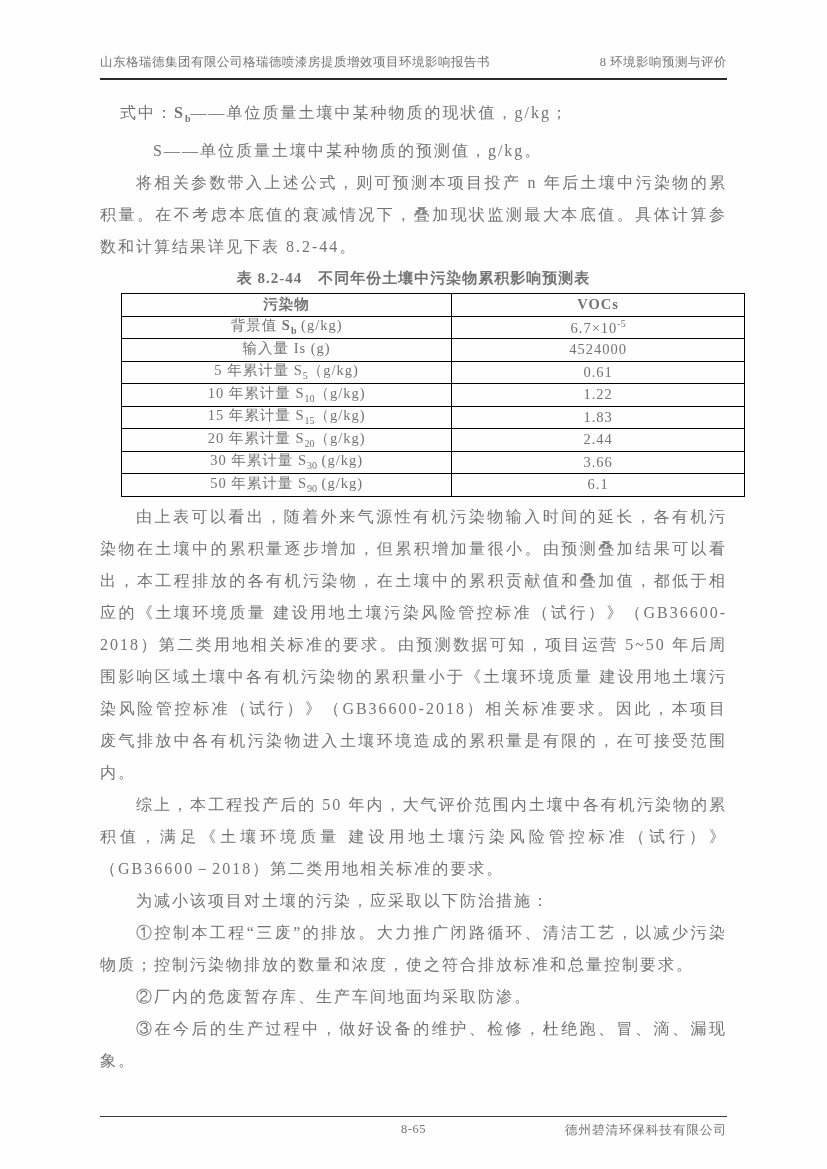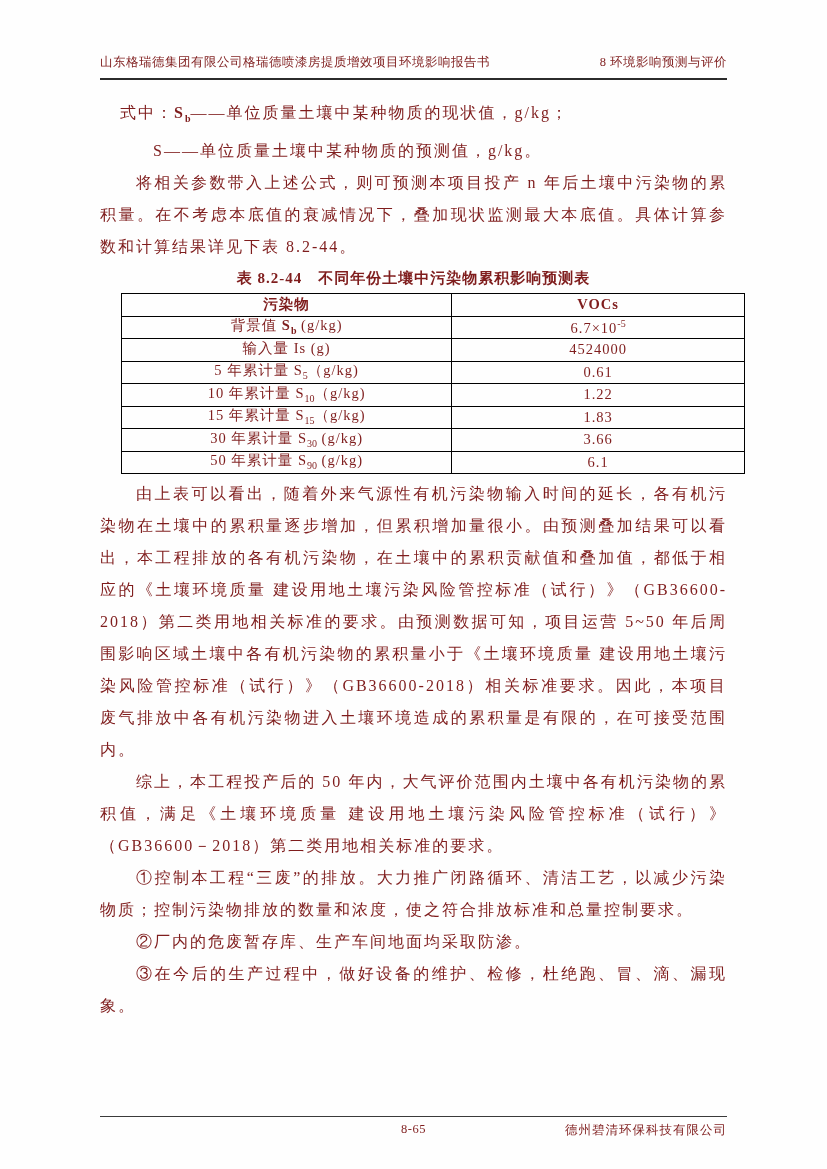--- a/index.html
+++ b/index.html
@@ -1,18 +1,18 @@
 <!DOCTYPE html>
 <html><head>
 <meta charset="utf-8">
 <style>
   html,body { margin:0; padding:0; background:#e8e8e8; }
   .page {
     position:relative; width:827px; height:1169px; background:#fefefe;
-    font-family:"Liberation Serif","DejaVu Serif",serif; color:#7f1d1d;
+    font-family:"Liberation Serif","DejaVu Serif",serif; color:#737373;
     overflow:hidden; margin:0 auto;
   }
   .header {
     position:absolute; left:100px; right:100px; top:52px; height:26px;
     border-bottom:2px solid #2b2b2b;
     display:flex; justify-content:space-between; align-items:flex-start;
     font-size:12.5px; letter-spacing:0.5px; line-height:20px;
   }
   .content {
     position:absolute; left:100px; top:97px; width:627px;
@@ -93,35 +93,40 @@
       </tr>
       <tr>
         <td><span>10 年累计量 </span><span>S</span><sub>10</sub><span>（g/kg)</span></td>
         <td><span>1.22</span></td>
       </tr>
       <tr>
         <td><span>15 年累计量 </span><span>S</span><sub>15</sub><span>（g/kg)</span></td>
         <td><span>1.83</span></td>
       </tr>
       <tr>
+        <td><span>20 年累计量 </span><span>S</span><sub>20</sub><span>（g/kg)</span></td>
+        <td><span>2.44</span></td>
+      </tr>
+      <tr>
         <td><span>30 年累计量 </span><span>S</span><sub>30</sub><span> (g/kg)</span></td>
         <td><span>3.66</span></td>
       </tr>
       <tr>
         <td><span>50 年累计量 </span><span>S</span><sub>90</sub><span> (g/kg)</span></td>
         <td><span>6.1</span></td>
       </tr>
     </tbody>
       </table>
 
     <p class="indent-2">由上表可以看出，随着外来气源性有机污染物输入时间的延长，各有机污染物在土壤中的累积量逐步增加，但累积增加量很小。由预测叠加结果可以看出，本工程排放的各有机污染物，在土壤中的累积贡献值和叠加值，都低于相应的《土壤环境质量 建设用地土壤污染风险管控标准（试行）》（GB36600-2018）第二类用地相关标准的要求。由预测数据可知，项目运营 5~50 年后周围影响区域土壤中各有机污染物的累积量小于《土壤环境质量 建设用地土壤污染风险管控标准（试行）》（GB36600-2018）相关标准要求。因此，本项目废气排放中各有机污染物进入土壤环境造成的累积量是有限的，在可接受范围内。</p>
 
     <p class="indent-2">综上，本工程投产后的 50 年内，大气评价范围内土壤中各有机污染物的累积值，满足《土壤环境质量 建设用地土壤污染风险管控标准（试行）》（GB36600－2018）第二类用地相关标准的要求。</p>
 
 
+    <p class="indent-2">为减小该项目对土壤的污染，应采取以下防治措施：</p>
 
     <p class="indent-2">①控制本工程“三废”的排放。大力推广闭路循环、清洁工艺，以减少污染物质；控制污染物排放的数量和浓度，使之符合排放标准和总量控制要求。</p>
 
     <p class="indent-2">②厂内的危废暂存库、生产车间地面均采取防渗。</p>
 
     <p class="indent-2">③在今后的生产过程中，做好设备的维护、检修，杜绝跑、冒、滴、漏现象。</p>
 
   </div>
 
   <div class="footer">

